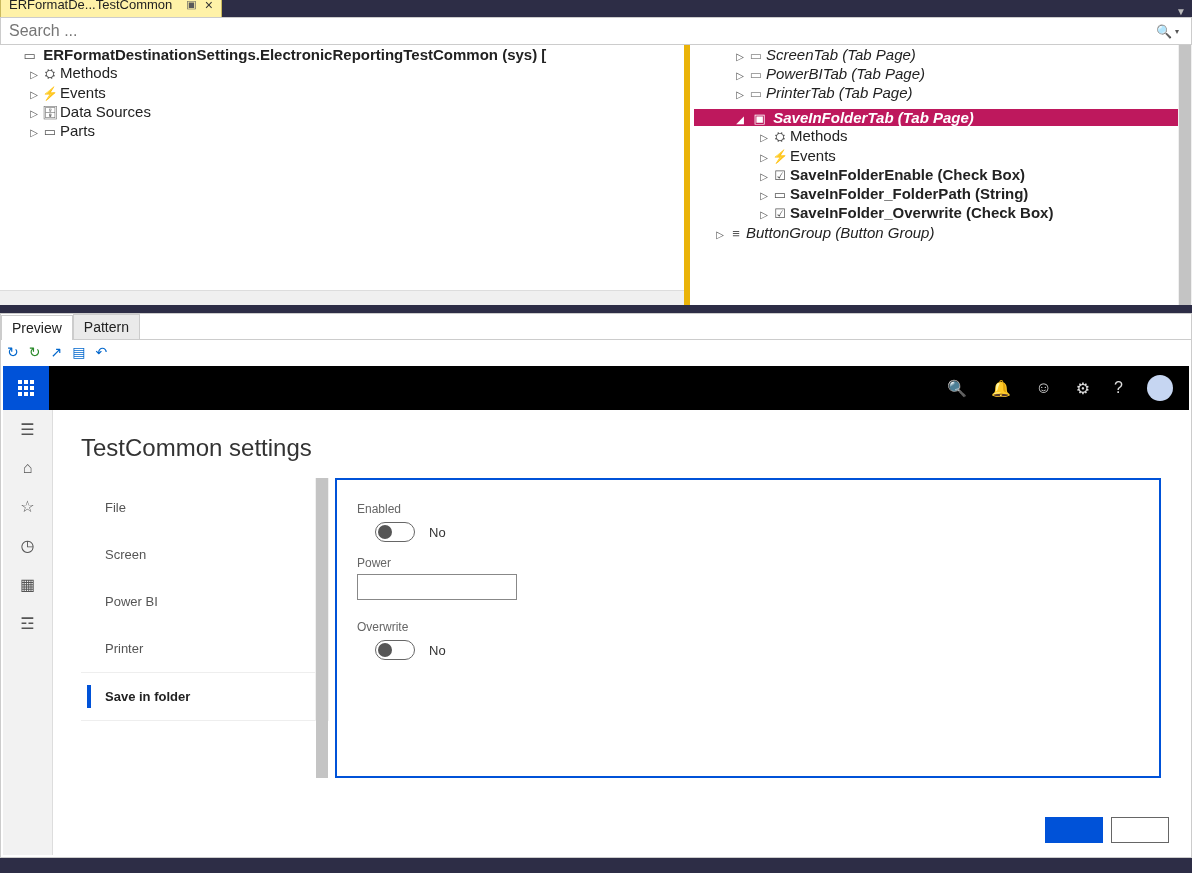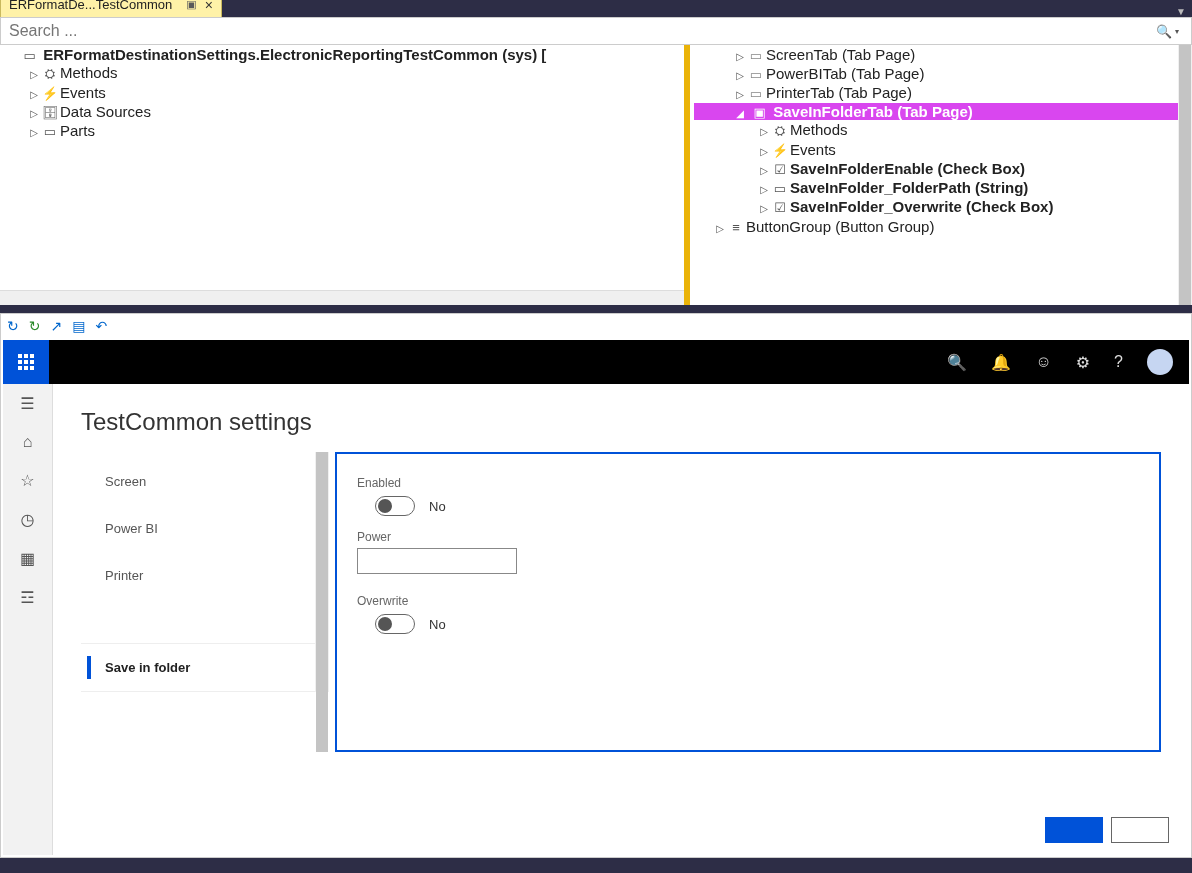--- a/index.html
+++ b/index.html
@@ -30,22 +30,22 @@
   ul.tree, ul.tree ul { list-style:none; margin:0; padding:0; }
   ul.tree li { white-space:nowrap; padding:1px 0 1px 4px; }
   ul.tree ul { padding-left:20px; }
   .twisty { display:inline-block; width:12px; text-align:center; color:#555; font-size:10px; cursor:pointer; }
   .ticon { display:inline-block; width:16px; text-align:center; color:#555; margin:0 2px; }
   .ticon.folder { color:#888; }
   .ticon.bolt { color:#e39a00; }
   .ticon.db { color:#555; }
   .tlabel { font-size:15px; }
   .bold { font-weight:600; }
-  .italic { }
-  .selrow { background:#d946ef; color:#fff; display:block; }
+  .italic { font-style:italic; }
+  .selrow { background:#be185d; color:#fff; display:block;margin-top:6px; }
   .selrow .twisty, .selrow .ticon { color:#fff; }
 
   
   .hdiv { height:8px; background:#2d2d46; }
 
   
   .bottompanel { background:#fff; height:545px; display:flex; flex-direction:column; border:1px solid #ccc; }
   .paneltabs { height:26px; display:flex; align-items:flex-end; border-bottom:1px solid #ccc; }
   .paneltab { padding:4px 10px; font-size:14px; border:1px solid transparent; border-bottom:none; cursor:pointer; }
   .paneltab.active { border-color:#ccc; background:#fff; position:relative; top:1px; }
@@ -68,21 +68,21 @@
   .leftrail { width:50px; background:#f2f2f2; border-right:1px solid #ddd; display:flex; flex-direction:column; align-items:center; padding-top:10px; gap:20px; color:#555; font-size:16px; }
   .leftrail .railicon { cursor:pointer; }
 
   .canvas { flex:1; background:#fff; margin:0; position:relative; overflow:hidden; }
   .pageinner { padding:20px 28px 60px 28px; height:100%; position:relative; }
   .pagetitle { font-size:24px; font-weight:400; color:#333; margin:4px 0 16px 0; }
 
   .tabsrow { display:flex; align-items:flex-start; }
   .vtabs { width:240px; padding-top:6px; position:relative; }
   .vtab { padding:16px 12px 16px 24px; font-size:13px; color:#555; cursor:pointer; background:#fff; }
-  .vtab.selected { background:#fff; font-weight:600; color:#222; position:relative; border:1px solid #eee; border-left:none;margin-top:44px; }
+  .vtab.selected { background:#fff; font-weight:600; color:#222; position:relative; border:1px solid #eee; border-left:none; }
   .vtab.selected::before { content:""; position:absolute; left:6px; top:12px; bottom:12px; width:4px; background:#0052d8; }
   .vscrollgutter { position:absolute; right:-8px; top:0; bottom:0; width:14px; background:#f0f0f0; }
   .vscrollthumb { position:absolute; right:-7px; top:0; width:12px; height:300px; background:#c4c4c4; }
 
   .formarea { flex:1; margin-left:14px; border:2px solid #0052d8; padding:16px 20px; min-height:300px; background:#fff; }
   .fieldlbl { font-size:12px; color:#666; margin-top:6px; }
   .togglerow { display:flex; align-items:center; gap:14px; margin:6px 0 14px 0;padding-left:18px; }
   .toggle { width:40px; height:20px; border:1px solid #666; border-radius:10px; position:relative; background:#fff; cursor:pointer; }
   .toggle .knob { width:14px; height:14px; border-radius:50%; background:#555; position:absolute; left:2px; top:2px; }
   .togval { font-size:13px; color:#333; }
@@ -154,20 +154,24 @@
     </ul>
     <div class="vscroll-right">
         <div class="thumb"></div>
       </div>
   </div>
 </div>
 
 <div class="hdiv"></div>
 
 <div class="bottompanel">
+  <div class="paneltabs">
+    <div class="paneltab active">Preview</div>
+    <div class="paneltab inactive">Pattern</div>
+  </div>
   <div class="toolbar">
     <span>↻</span>
     <span style="color:#2a8a2a">↻</span>
     <span>↗</span>
     <span>▤</span>
     <span>↶</span>
   </div>
 
   <div class="previewshell">
     <div class="apptop">
@@ -204,20 +208,21 @@
         <span class="railicon">▦</span>
         <span class="railicon">☲</span>
       </div>
 
       <div class="canvas">
         <div class="pageinner">
           <div class="pagetitle">TestCommon settings</div>
 
           <div class="tabsrow">
             <div class="vtabs">
+              <div class="vtab">File</div>
               <div class="vtab">Screen</div>
               <div class="vtab">Power BI</div>
               <div class="vtab">Printer</div>
               <div class="vtab selected">Save in folder</div>
               <div class="vscrollgutter"></div>
               <div class="vscrollthumb"></div>
             </div>
 
             <div class="formarea">
               <div class="fieldlbl">Enabled</div>

